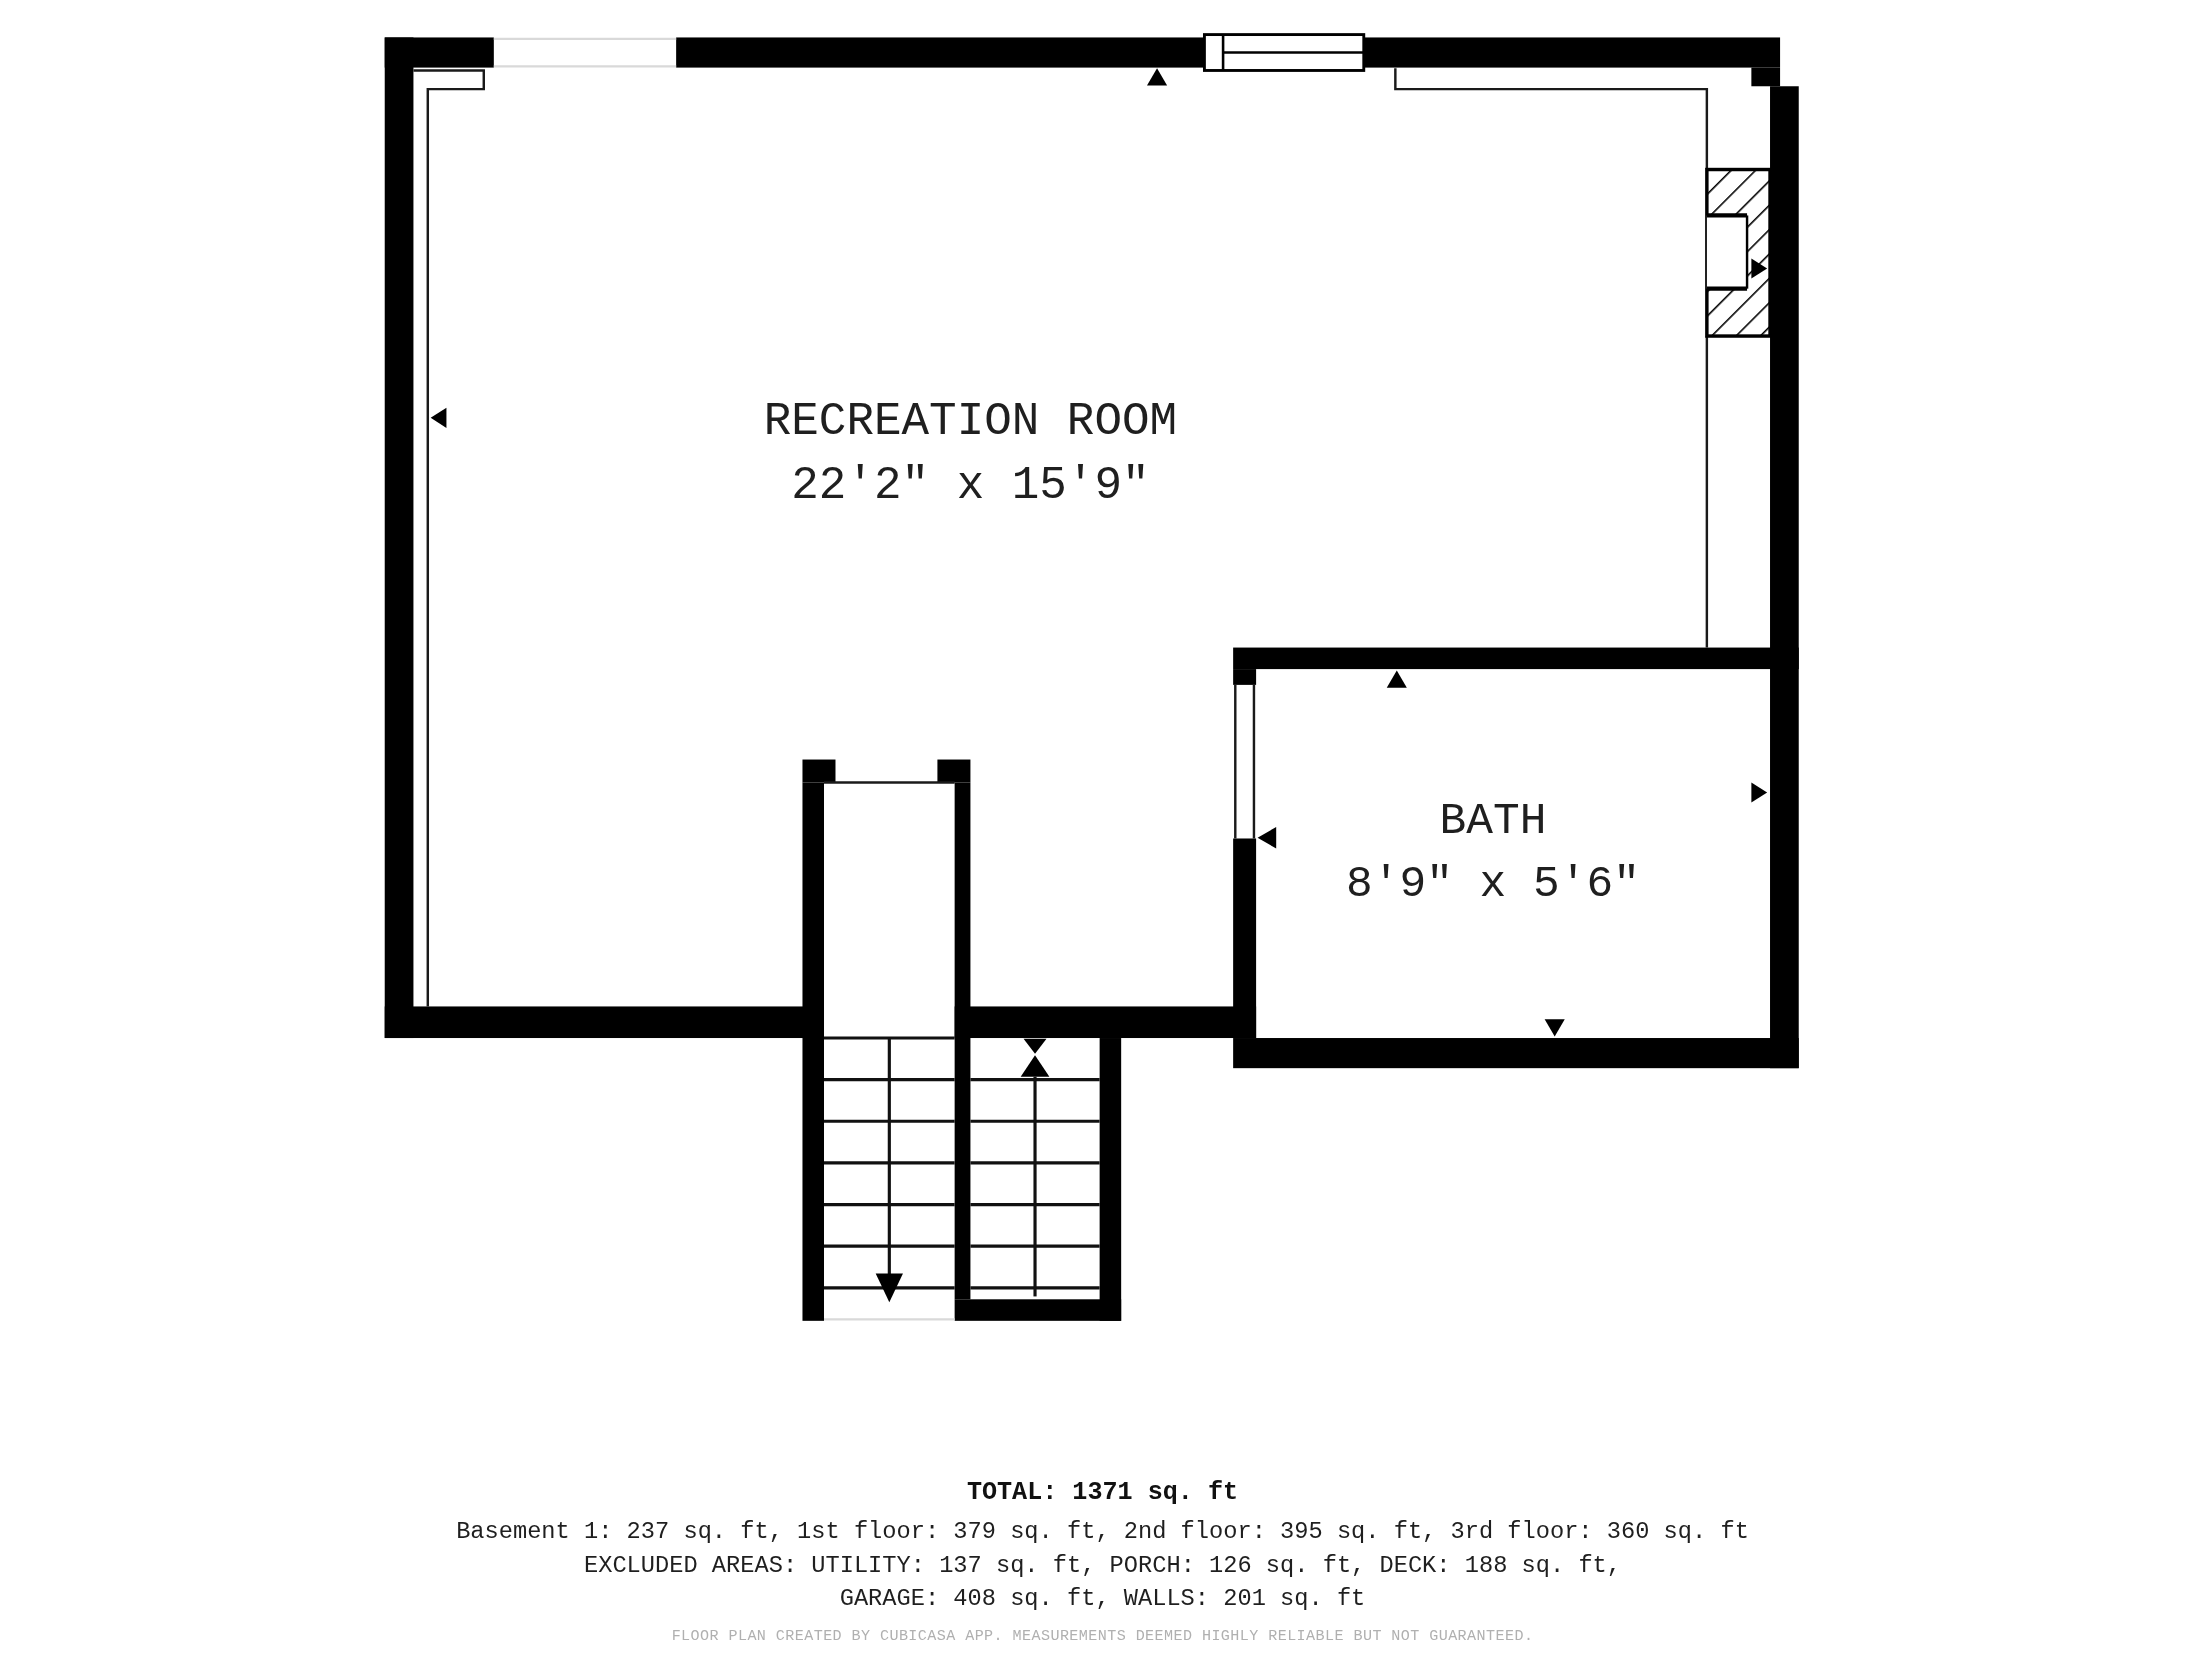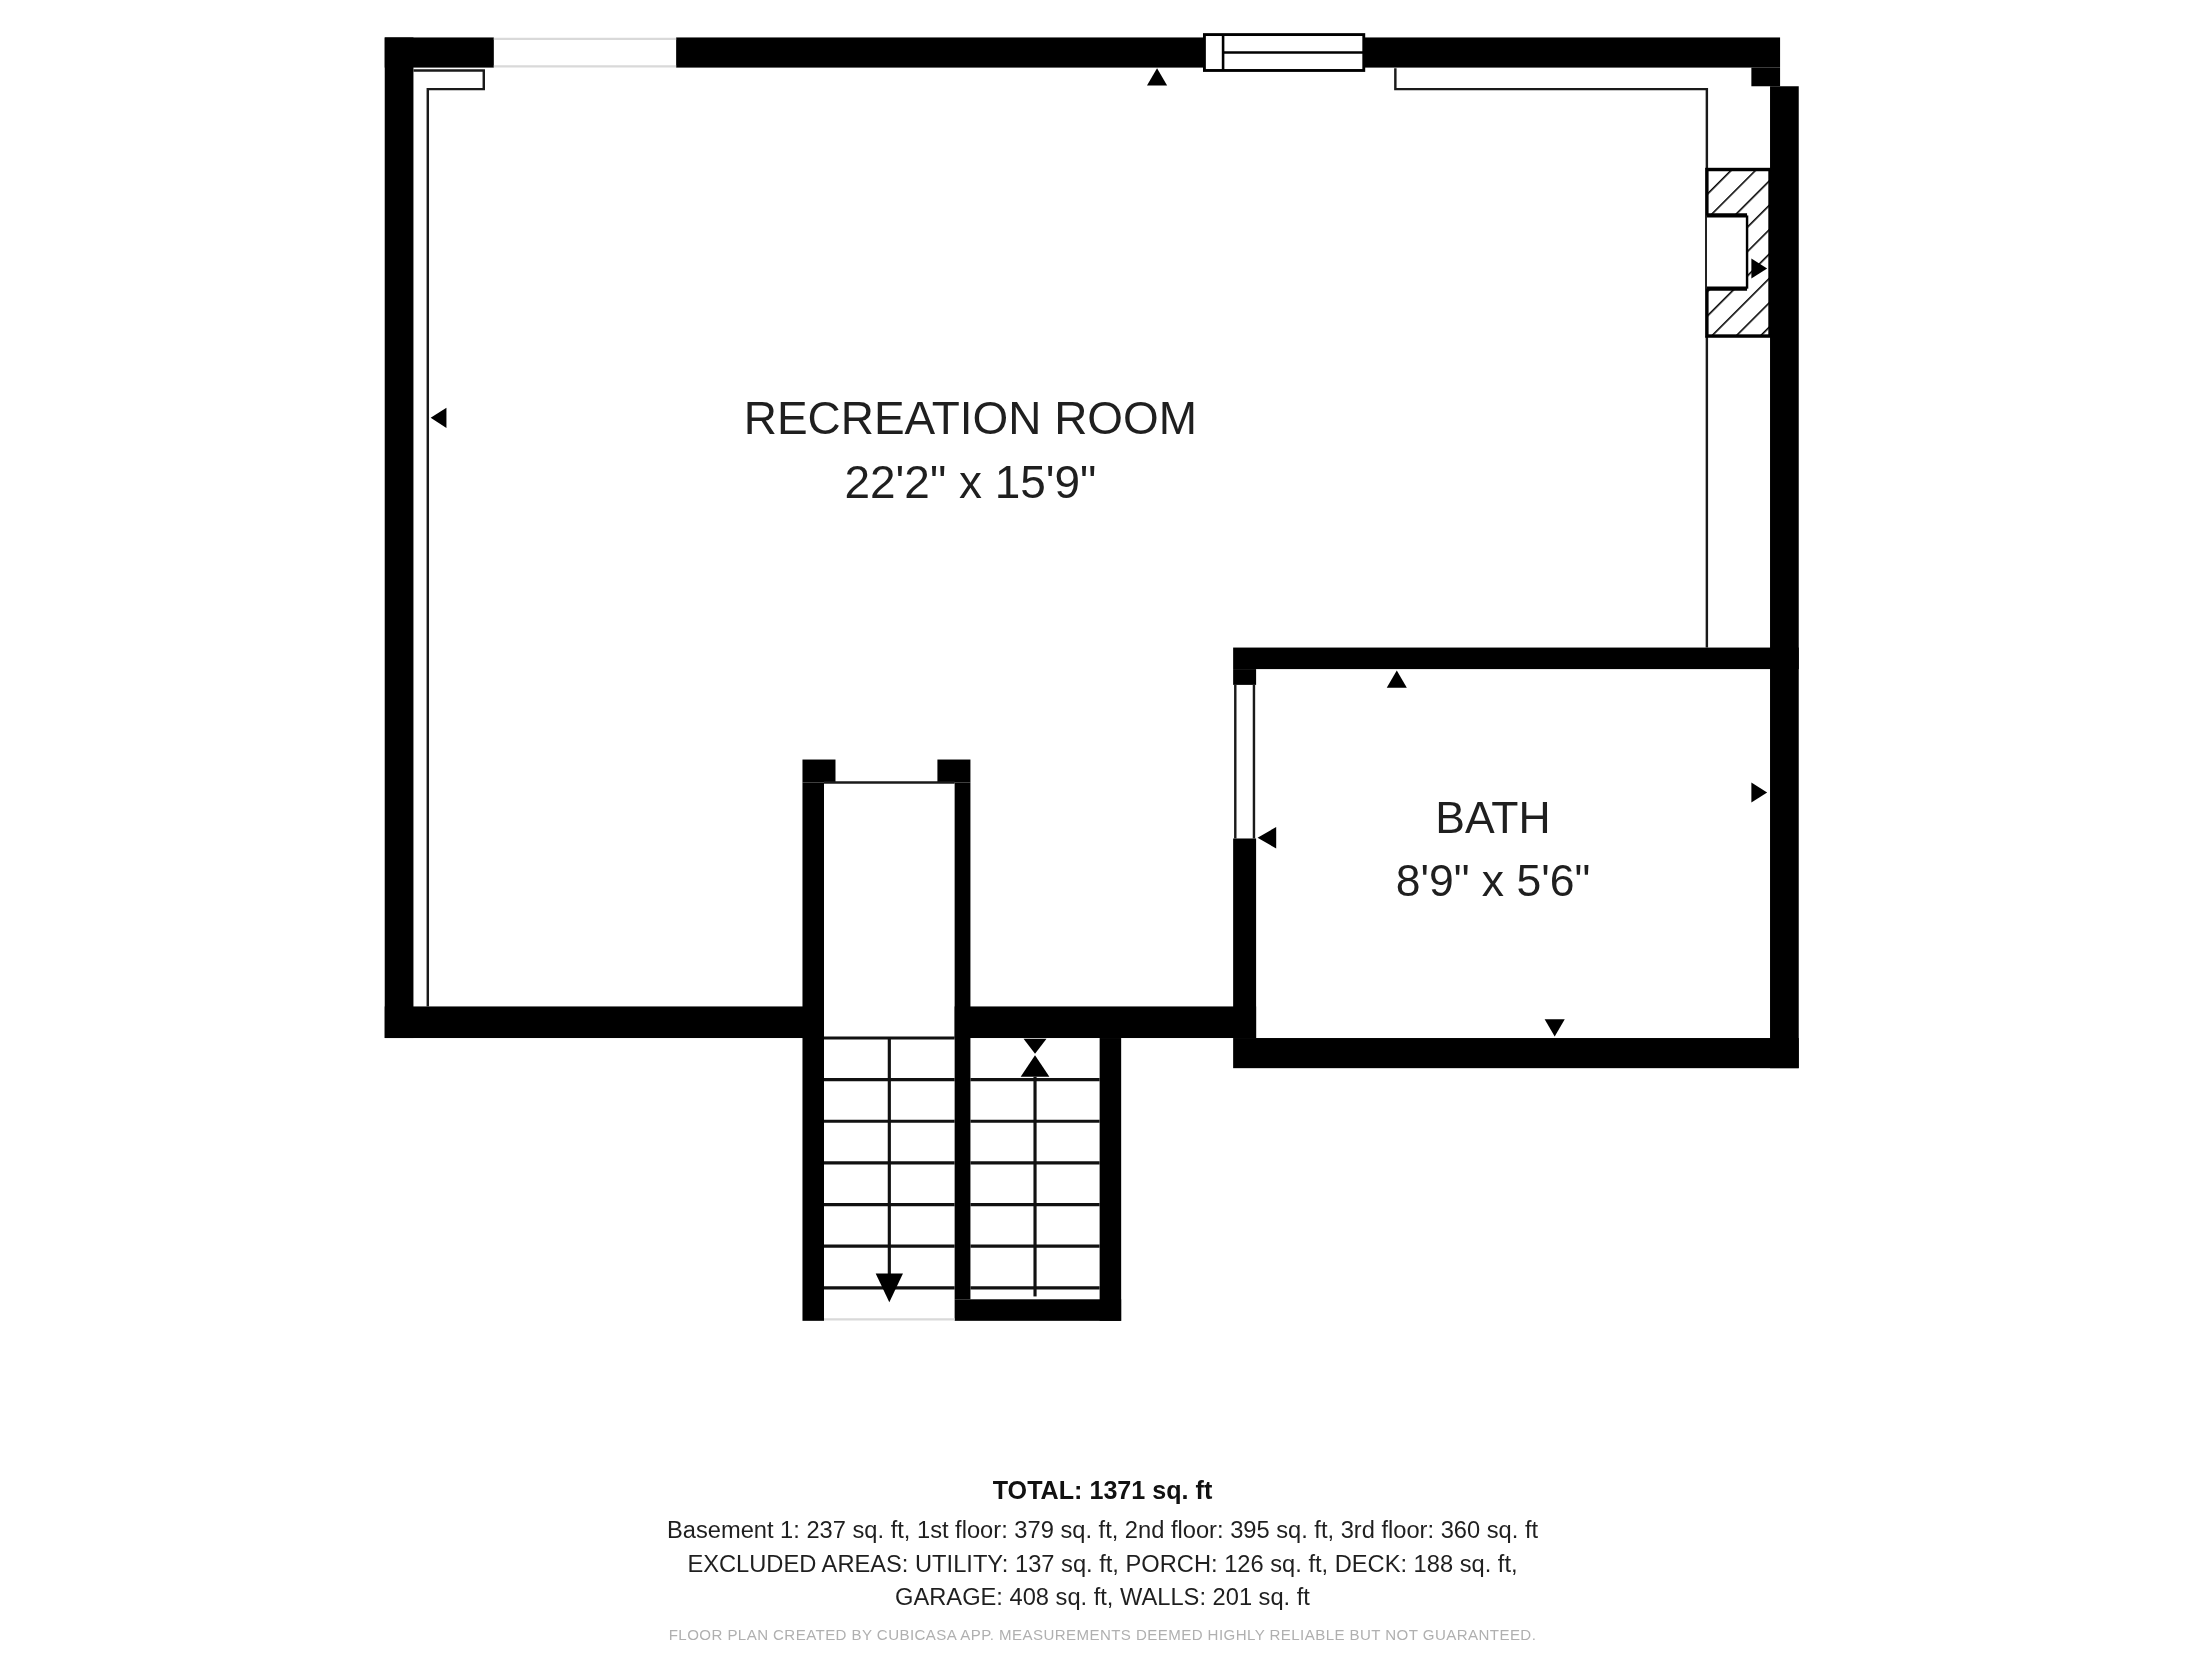--- a/index.html
+++ b/index.html
@@ -3,21 +3,21 @@
 <meta charset="utf-8">
 <style>
   html, body {
     margin: 0;
     padding: 0;
     background: #ffffff;
     width: 2205px;
     height: 1654px;
     font-family: "Liberation Sans", "DejaVu Sans", sans-serif;
   }
-  .stage { width: 2205px; height: 1654px; }
+  .stage { width: 2205px; height: 1654px; font-family: Liberation Mono, monospace; }
   svg { display: block; }
   .wall   { fill: #000000; stroke: none; }
   .thin   { stroke: #1a1a1a; stroke-width: 1.7; fill: none; }
   .hairline { stroke: #d9d9d9; stroke-width: 1.6; fill: none; }
   .tread  { stroke: #111111; stroke-width: 2.2; fill: none; }
   .arrow  { fill: #000000; stroke: none; }
   .shaft  { stroke: #111111; stroke-width: 2.2; fill: none; }
   .room-label { font-size: 32px; fill: #1f1f1f; text-anchor: middle; }
   .room-label-sm { font-size: 31px; fill: #1f1f1f; text-anchor: middle; }
   .summary-total { font-size: 17.5px; font-weight: bold; fill: #111111; text-anchor: middle; }

